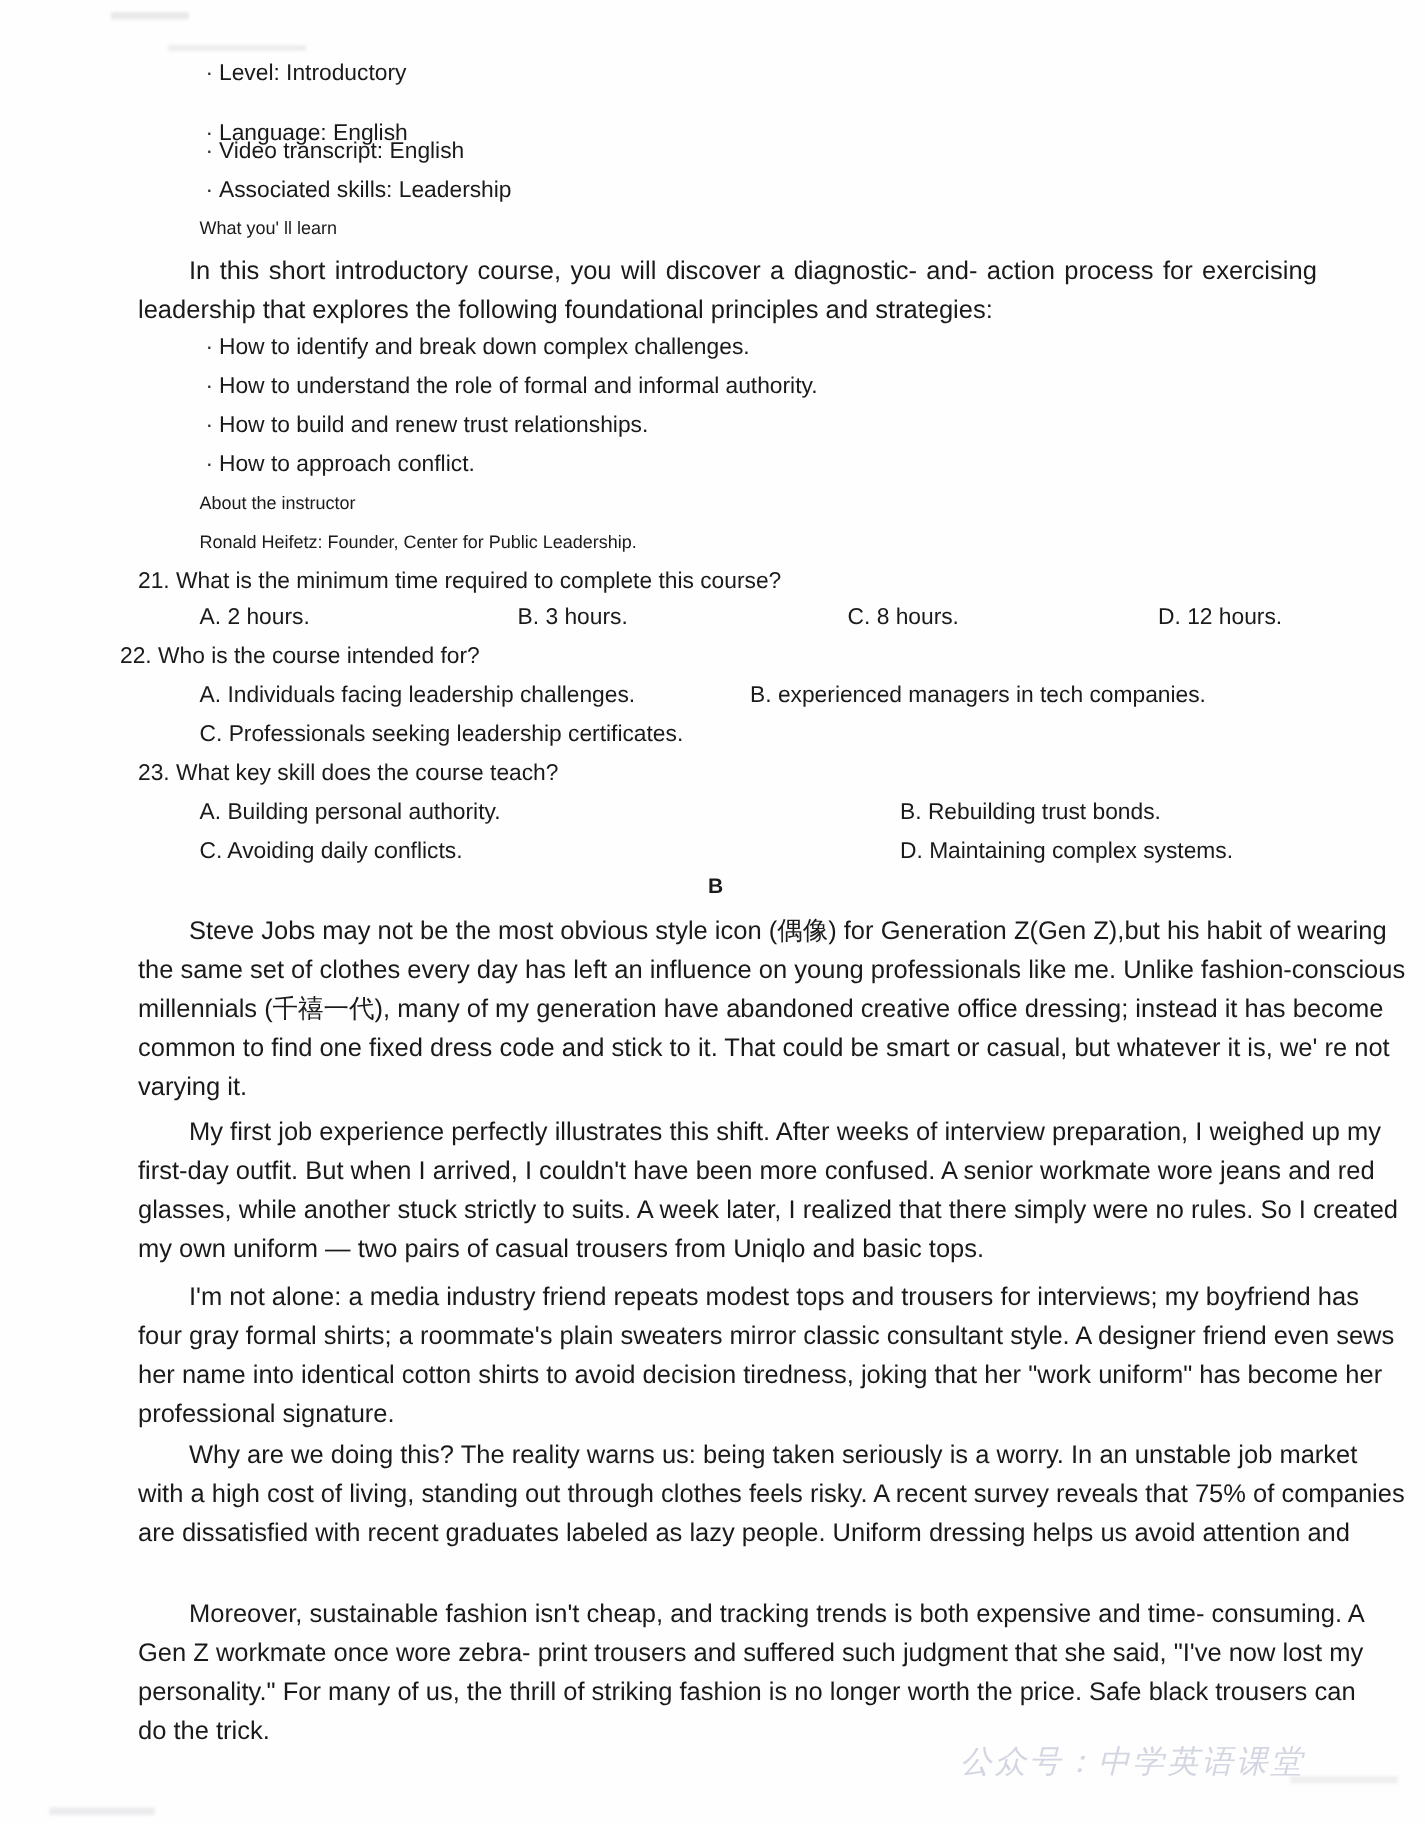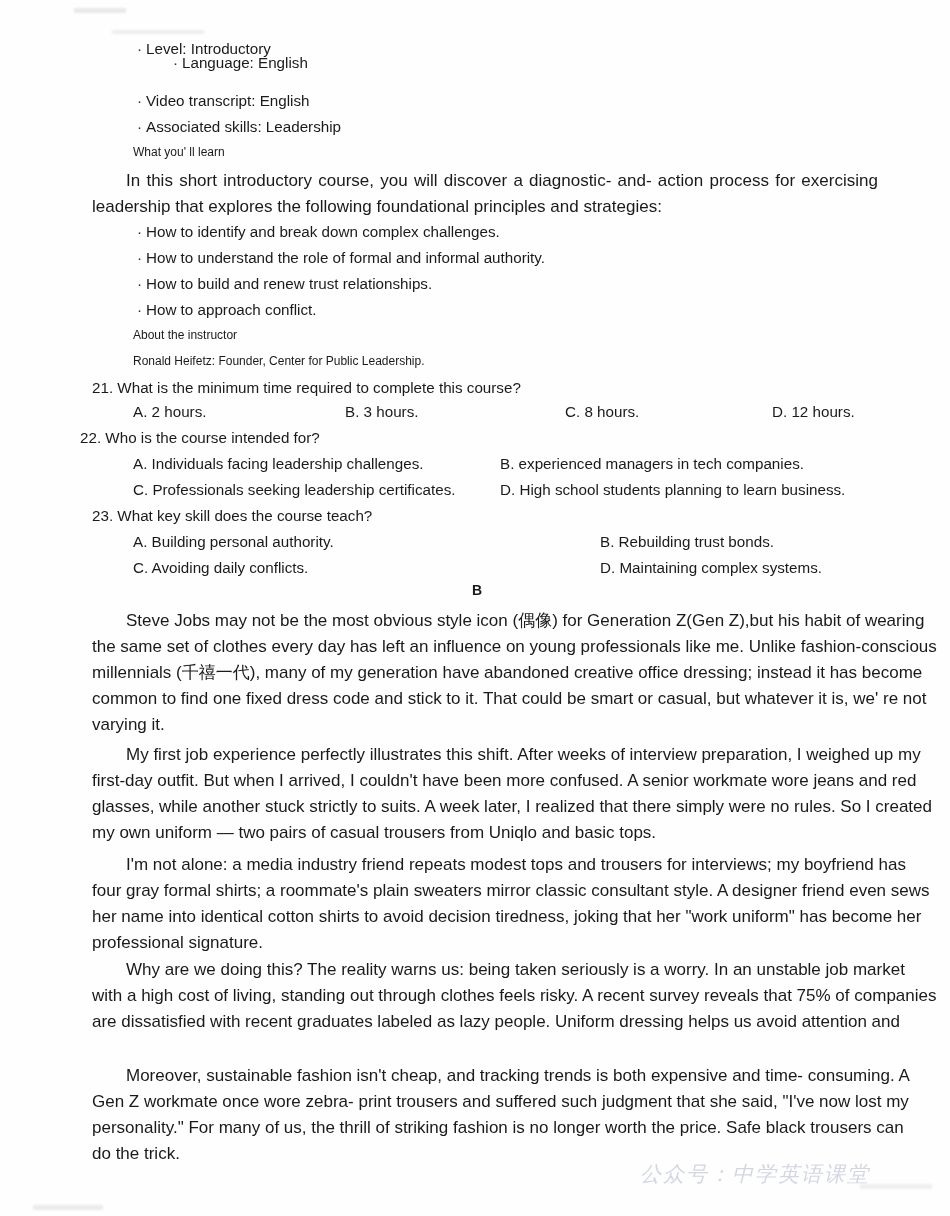--- a/index.html
+++ b/index.html
@@ -113,21 +113,21 @@
 <div id="page">
 
   <div class="smudge s1"></div>
   <div class="smudge s2"></div>
   <div class="smudge s3"></div>
   <div class="smudge s4"></div>
 
   <div class="fact" style="left:137px; top:41px;">
     <span class="dot">·</span><span>Level: Introductory</span>
   </div>
-  <div class="fact" style="left:137px; top:55px;margin-left:36px;">
+  <div class="fact" style="left:137px; top:81px;">
     <span class="dot">·</span><span>Language: English</span>
   </div>
   <div class="fact" style="left:137px; top:93px;">
     <span class="dot">·</span><span>Video transcript: English</span>
   </div>
   <div class="fact" style="left:137px; top:119px;">
     <span class="dot">·</span><span>Associated skills: Leadership</span>
   </div>
 
   <div class="heading" style="left:133px; top:145px;">What you' ll learn</div>
@@ -199,24 +199,20 @@
     <span>Individuals facing leadership challenges.</span>
   </div>
   <div class="opt" style="left:500px; top:455px;">
     <span>B.</span>
     <span>experienced managers in tech companies.</span>
   </div>
   <div class="opt" style="left:133px; top:481px;">
     <span>C.</span>
     <span>Professionals seeking leadership certificates.</span>
   </div>
-  <div class="opt" style="left:500px; top:481px;">
-    <span>D.</span>
-    <span>High school students planning to learn business.</span>
-  </div>
 
   <div class="q-stem" style="left:92px; top:507px;">
     <span>23.</span>
     <span>What key skill does the course teach?</span>
   </div>
   <div class="opt" style="left:133px; top:533px;">
     <span>A.</span>
     <span>Building personal authority.</span>
   </div>
   <div class="opt" style="left:600px; top:533px;">

